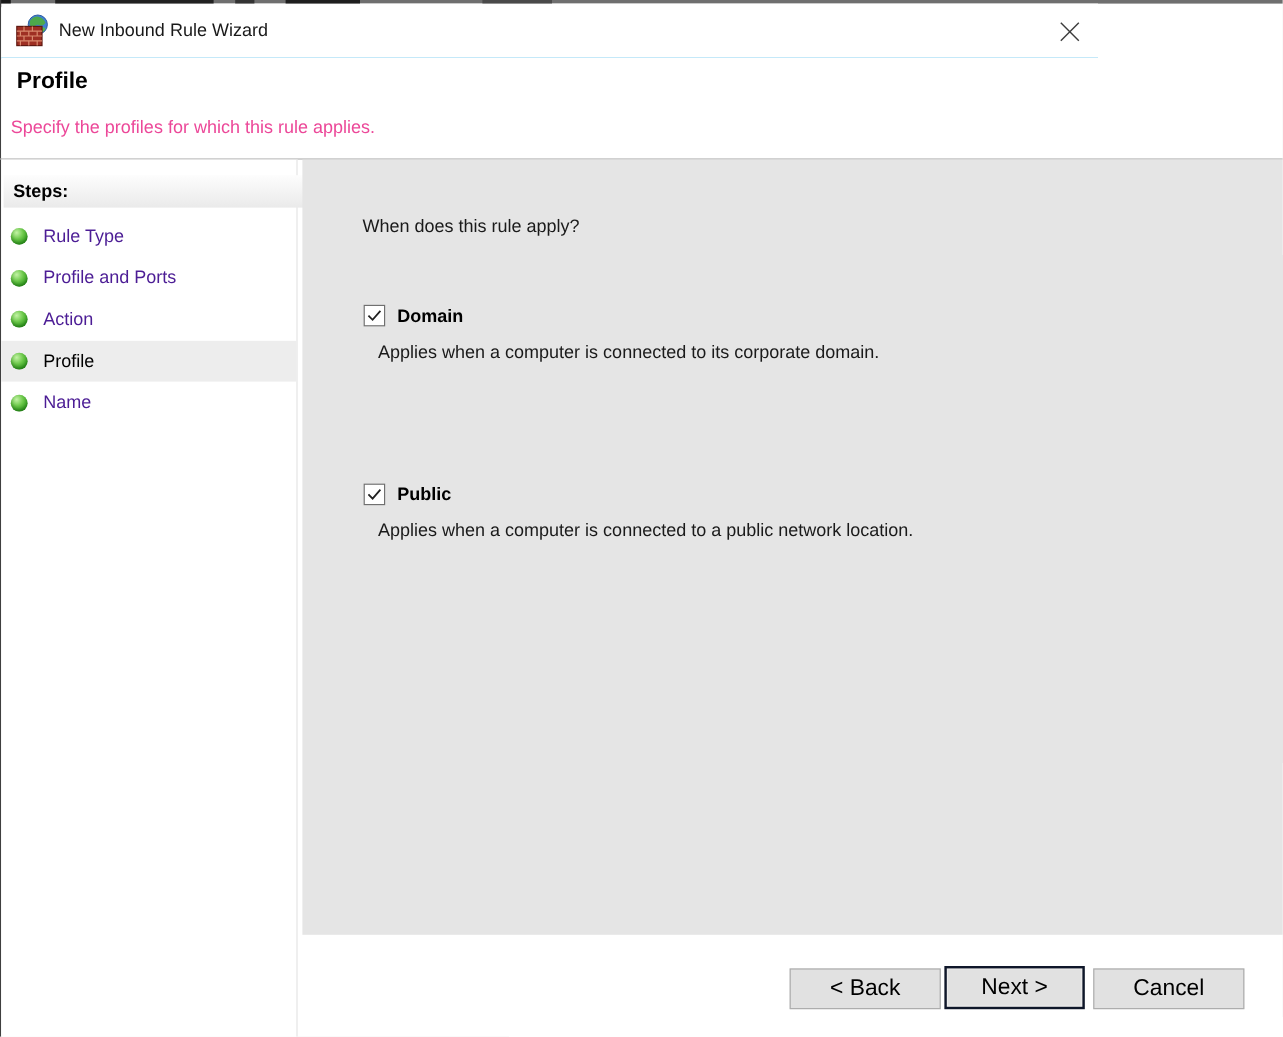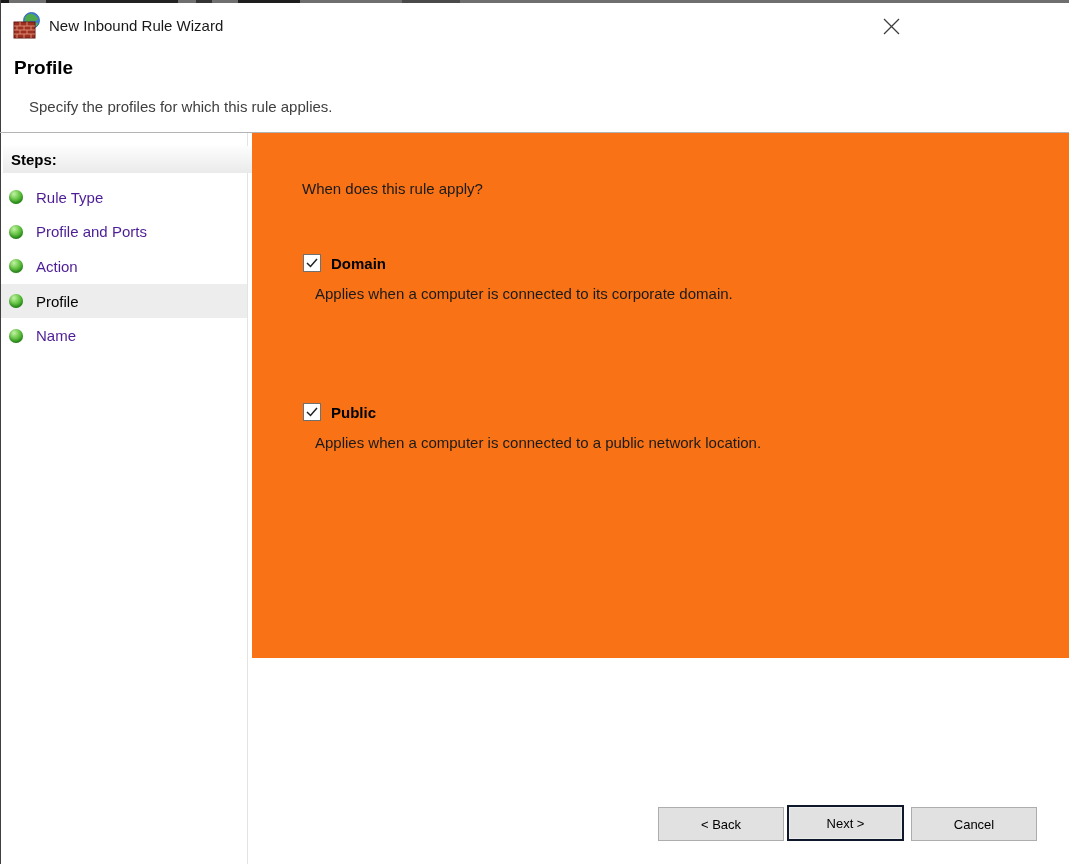--- a/index.html
+++ b/index.html
@@ -22,54 +22,54 @@
   .titlebar{position:absolute;left:1px;top:3px;width:914px;height:45px;background:#fff;
     border-bottom:1px solid #0ea5e9;display:flex;align-items:center;}
   .fw-icon{margin-left:11px;width:30px;height:30px;flex:0 0 auto;}
   .win-title{margin-left:7px;font-size:15px;color:#191919;}
   .close-btn{position:absolute;right:12px;top:11px;width:24px;height:24px;border:none;background:transparent;
     display:flex;align-items:center;justify-content:center;cursor:pointer;padding:0;}
 
   
   .header{position:absolute;left:1px;top:48px;width:1067px;height:84px;background:#fff;}
   .page-title{position:absolute;left:13px;top:9px;font-size:19px;font-weight:bold;color:#000;}
-  .subtitle{position:absolute;left:8px;top:50px;font-size:15px;color:#404040;margin-left:20px;}
+  .subtitle{position:absolute;left:8px;top:50px;font-size:15px;color:#ec4899;}
   .header-divider{position:absolute;left:0;top:132px;width:1069px;height:1px;background:#b3b3b3;}
 
   
   .sidebar{position:absolute;left:1px;top:133px;width:246px;height:731px;background:#fff;
     border-right:1px solid #e4e4e4;}
   .steps-heading{position:absolute;left:2px;top:13px;width:242px;height:27px;
     background:linear-gradient(#fdfdfd,#eaeaea);
     font-size:15px;font-weight:bold;line-height:27px;padding-left:8px;color:#000;}
   .steps-list{position:absolute;left:0;top:47px;width:246px;}
   .step-row{height:34.6px;display:flex;align-items:center;padding-left:8px;cursor:pointer;}
   .step-row.active{background:#ededed;cursor:default;}
   .step-bullet{width:14px;height:14px;border-radius:50%;flex:0 0 auto;margin-right:13px;
     background:radial-gradient(circle at 35% 28%,#c2f2a4,#6cc94a 40%,#39a424 72%,#267c13);
     box-shadow:inset 0 -2px 3px rgba(0,60,0,.35);}
   .step-label{font-size:15px;color:#4c1d95;}
   .step-row.active .step-label{color:#000;}
 
   
-  .main{position:absolute;left:252px;top:133px;width:817px;height:525px;background:#f97316;}
+  .main{position:absolute;left:252px;top:133px;width:817px;height:646px;background:#e5e5e5;}
   .question{position:absolute;left:50px;top:47px;font-size:15px;color:#1a1a1a;}
   .profile-group{position:absolute;left:51px;width:650px;}
   .pg-domain{top:121px;}
   .pg-private{top:190px;}
   .pg-public{top:270px;}
   .profile-row{display:flex;align-items:flex-start;}
   .checkbox{width:18px;height:18px;box-sizing:border-box;background:#fff;border:1px solid #707070;
     display:flex;align-items:center;justify-content:center;cursor:pointer;flex:0 0 auto;}
   .profile-label{margin-left:10px;font-size:15px;font-weight:bold;color:#000;line-height:19px;cursor:pointer;}
   .profile-desc{margin-left:12px;margin-top:11px;font-size:15px;color:#1a1a1a;line-height:19.5px;max-width:607px;}
 
   
   .btn{position:absolute;box-sizing:border-box;background:#e1e1e1;border:1px solid #adadad;
-    font-family:inherit;font-size:13px;color:#000;cursor:pointer;
+    font-family:inherit;font-size:19px;color:#000;cursor:pointer;
     display:flex;align-items:center;justify-content:center;padding:16px;}
   .btn-back{left:406px;top:674px;width:126px;height:32px;}
   .btn-next{left:535px;top:672px;width:117px;height:35px;border:2px solid #0f172a;
     box-shadow:inset 0 0 0 1px #ececec;}
   .btn-cancel{left:659px;top:674px;width:126px;height:32px;}
 </style>
 </head>
 <body>
 
 <div class="artifact-strip"></div>

